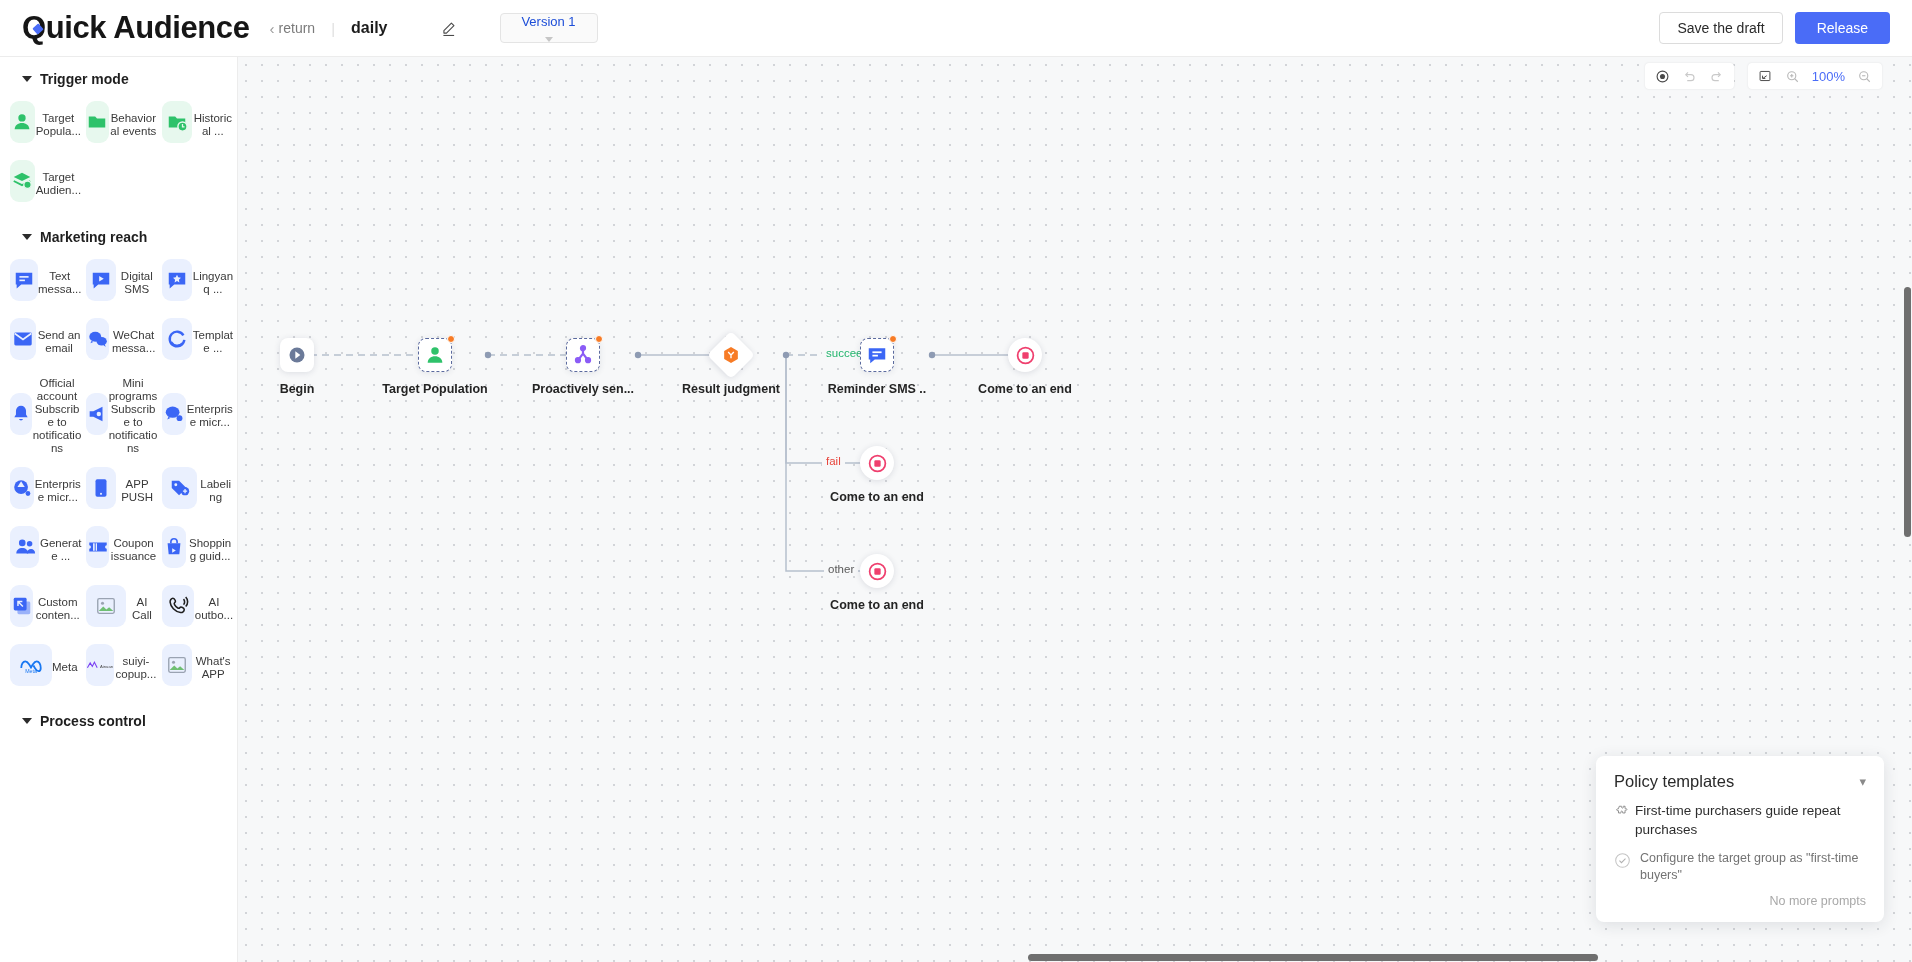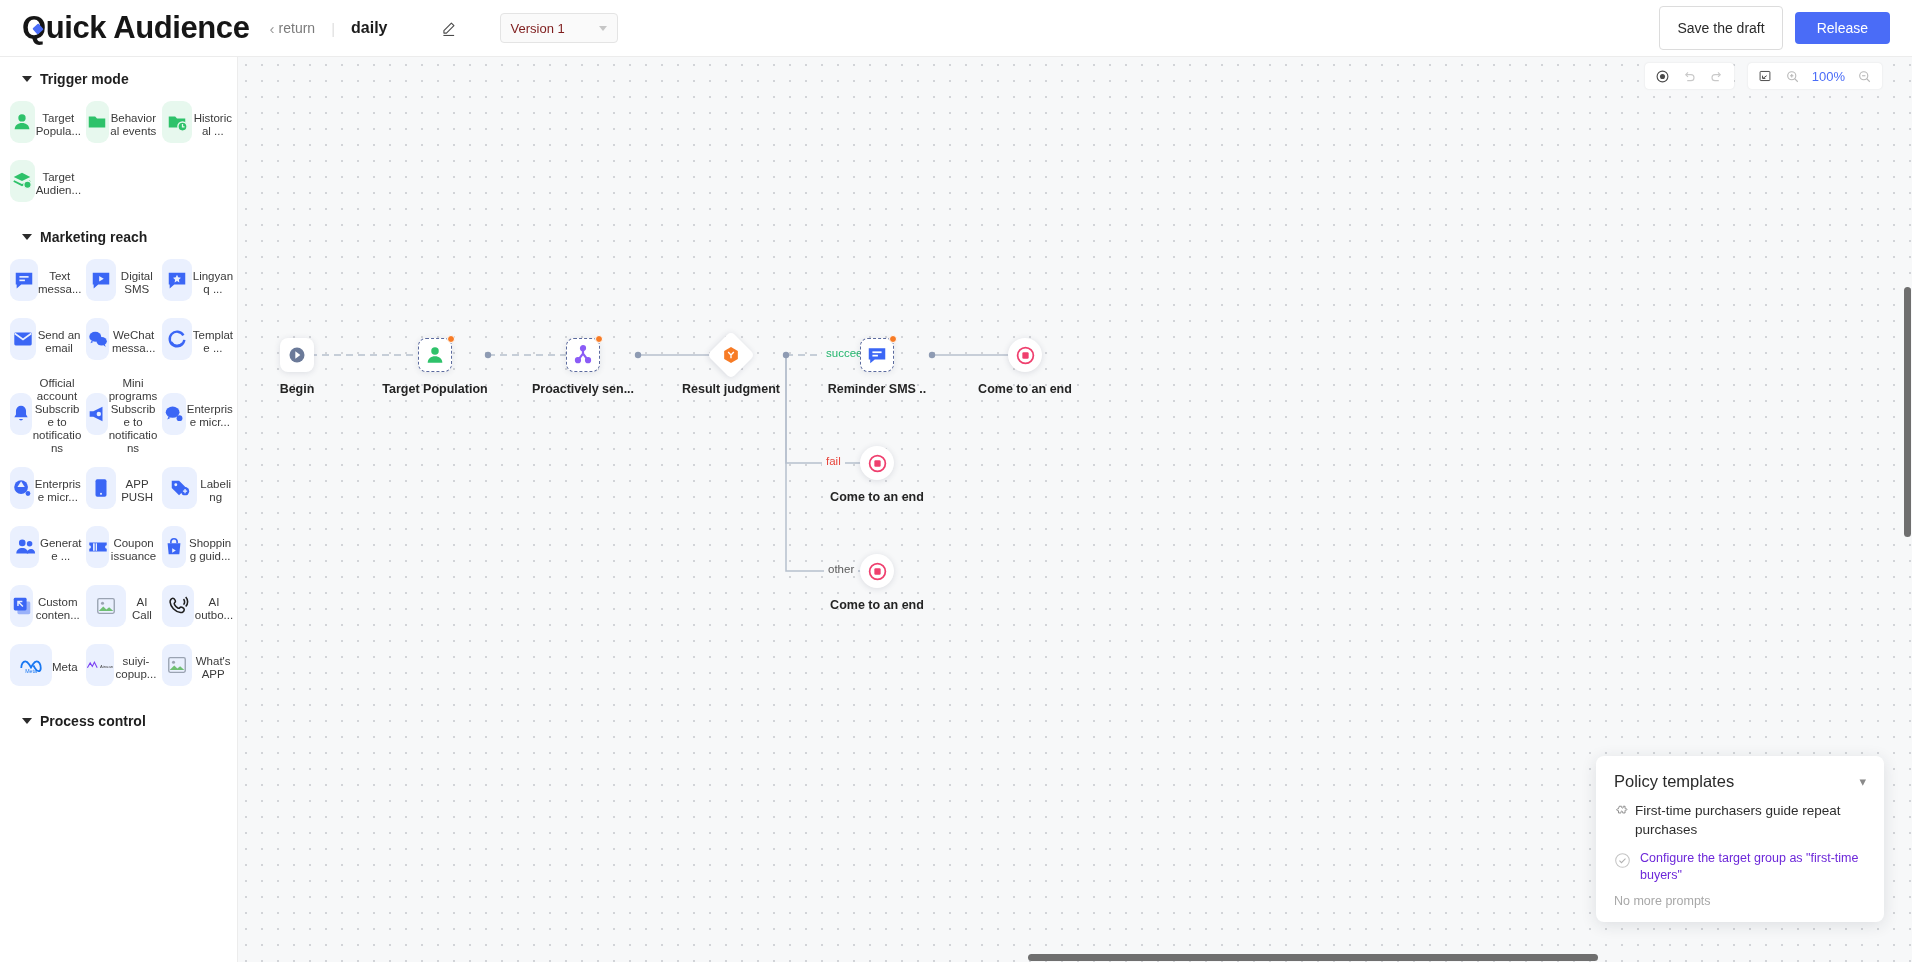--- a/index.html
+++ b/index.html
@@ -40,40 +40,41 @@
   .hdr-return .chev { font-size: 15px; line-height: 1; color: #9b9b9b; }
   .hdr-sep { margin: 0 16px; color: #e0e0e0; font-size: 15px; }
   .hdr-title { font-size: 16px; font-weight: 700; color: #1c1c1c; }
   .hdr-edit {
     margin-left: 50px; width: 22px; height: 22px;
     display: flex; align-items: center; justify-content: center;
     cursor: pointer;
   }
   .hdr-version {
     margin-left: 40px;
-    width: 118px; height: 30px;
+    width: 98px; height: 30px;
     border: 1px solid #e4e4e4; border-radius: 4px;
     background: #fafafa;
     display: flex; align-items: center; justify-content: space-between;
     padding: 0 10px;
-    font-size: 13px; color: #7f1d1d;
+    font-size: 13px; color: #1d4ed8;
     cursor: pointer;
+    flex-direction: column;
   }
   .hdr-version .vchev {
     width: 0; height: 0;
     border-left: 4px solid transparent;
     border-right: 4px solid transparent;
     border-top: 5px solid #c6c6c6;
   }
   .hdr-right {
     margin-left: auto; margin-right: 22px;
     display: flex; align-items: center; gap: 12px;
   }
   .btn-draft {
-    height: 44px; padding: 0 17px;
+    height: 32px; padding: 0 17px;
     border: 1px solid #dcdcdc; border-radius: 4px;
     background: #fff; color: #2b2b2b; font-size: 14px;
     font-family: inherit;
     display: flex; align-items: center; cursor: pointer;
   }
   .btn-release {
     height: 32px; padding: 0 22px;
     border: none; border-radius: 4px;
     background: #4a6cf7; color: #fff; font-size: 14px;
     font-family: inherit;
@@ -241,24 +242,24 @@
     display: flex; gap: 7px; align-items: flex-start;
     font-size: 13.5px; color: #2d2d2d; line-height: 19px;
     margin-bottom: 11px;
   }
   .policy-item {
     display: flex; gap: 9px; align-items: flex-start;
     margin-bottom: 10px;
   }
   .policy-item .ck { flex: 0 0 auto; margin-top: 2px; }
   .policy-item .txt {
-    font-size: 12.5px; color: #6d28d9; line-height: 17px;
+    font-size: 12.5px; color: #737373; line-height: 17px;
   }
   .policy-foot {
-    text-align: left; font-size: 12.5px; color: #a8a8a8;
+    text-align: right; font-size: 12.5px; color: #a8a8a8;
     margin-top: 2px;
   }
 
   
   .vscroll {
     position: absolute; top: 230px; right: 1px;
     width: 7px; height: 250px;
     background: #6f6f6f; border-radius: 4px;
     z-index: 28;
   }

